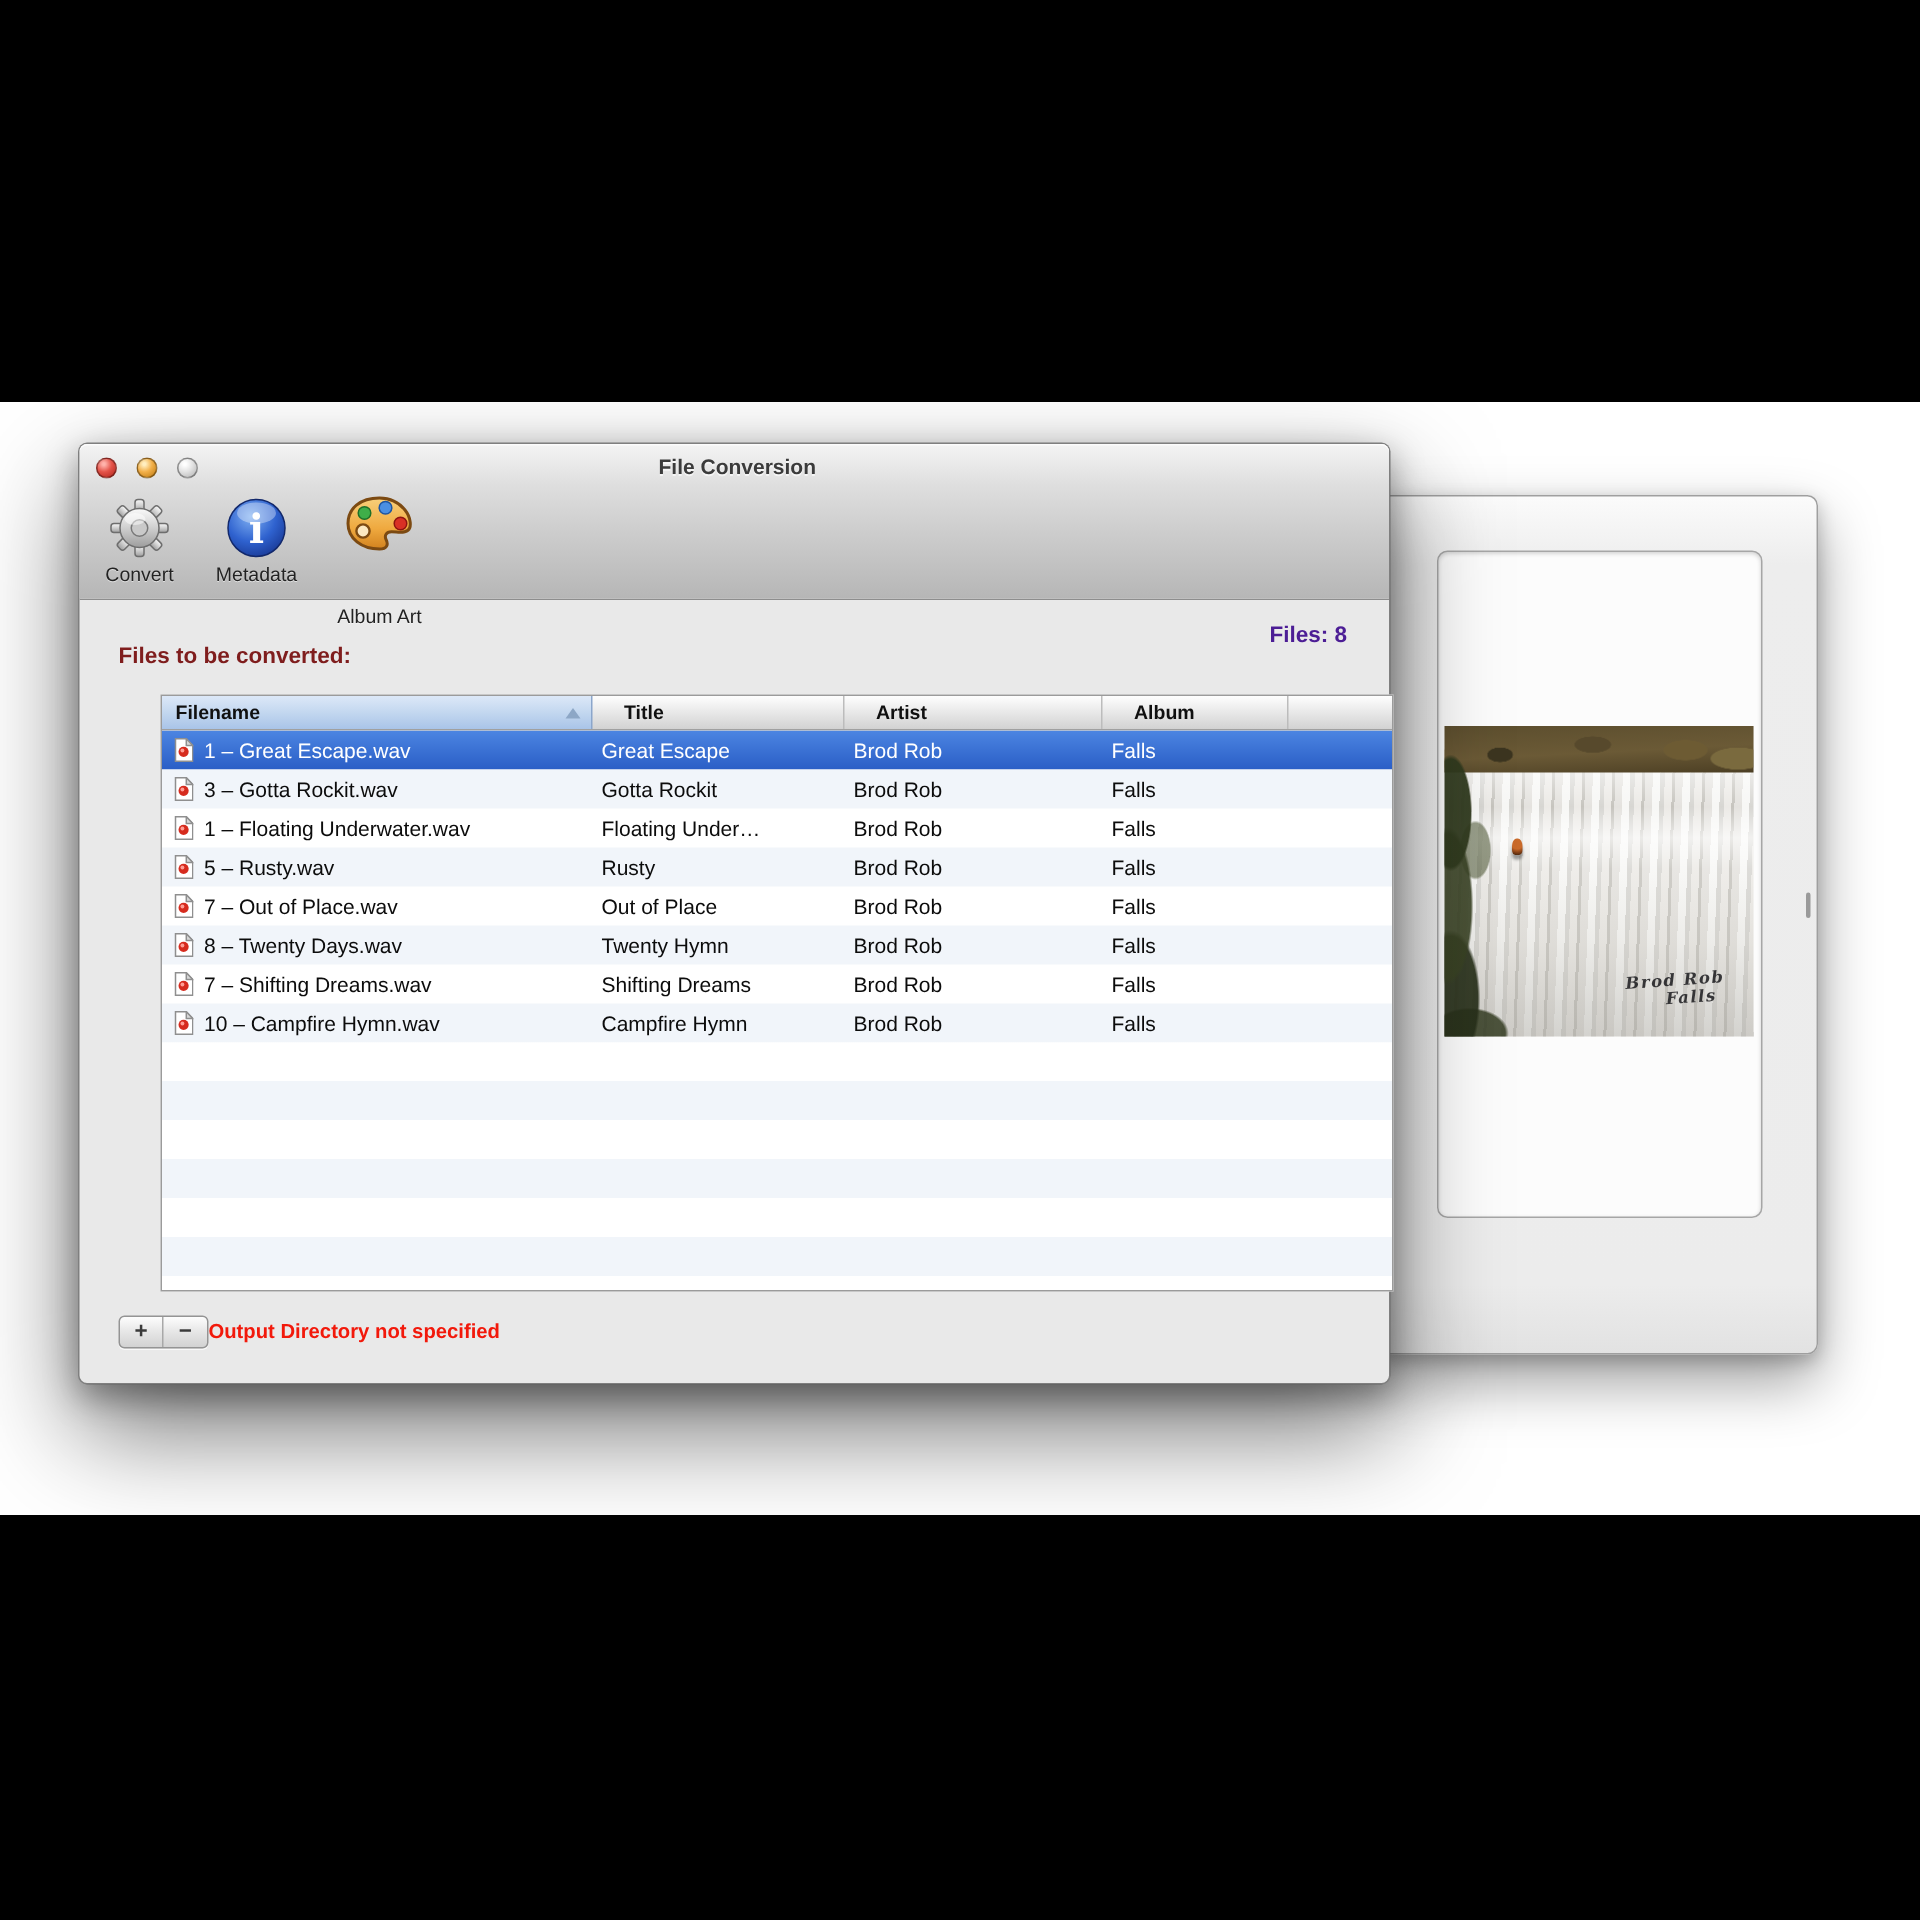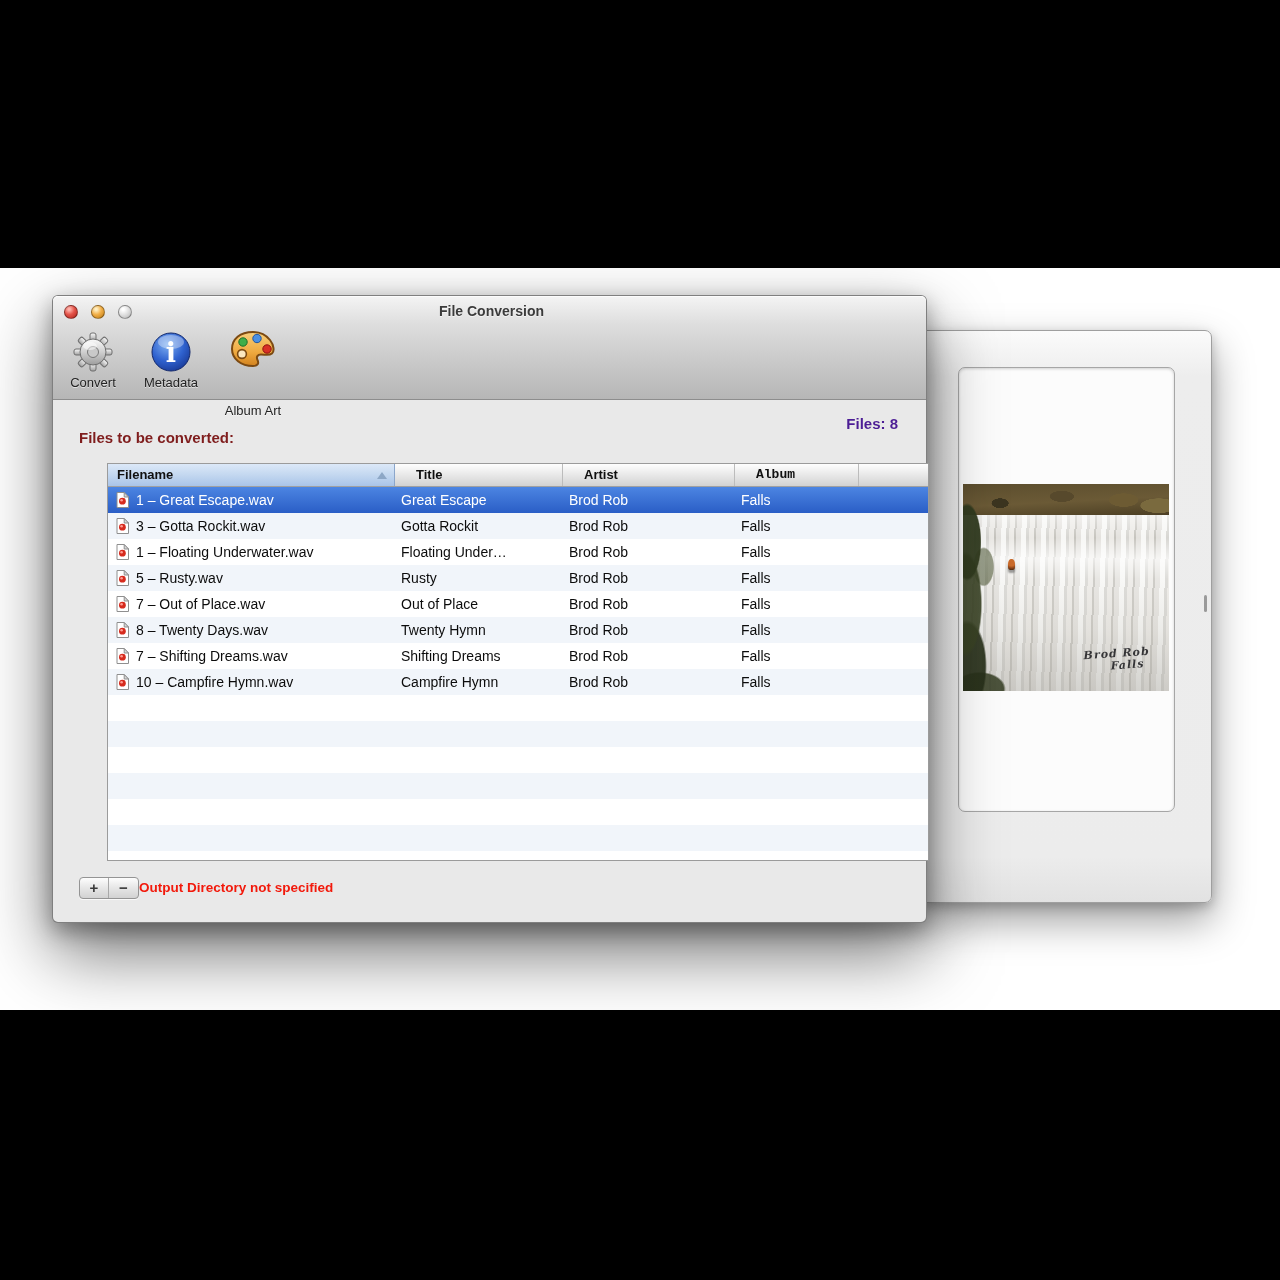--- a/index.html
+++ b/index.html
@@ -150,21 +150,21 @@
     position:relative; line-height:22px; padding-left:21px;
     border-right:1px solid #bcbcbc;
     white-space:nowrap; overflow:hidden;
   }
   .th-filename { width:287px; padding-left:9px;
     background:linear-gradient(180deg,#dce8f8,#c4d8f0 48%,#a9c4e8);
     border-right:1px solid #8ba6cb;
   }
   .th-title  { width:168px; }
   .th-artist { width:172px; }
-  .th-album  { width:124px;font-family:Liberation Mono, monospace; }
+  .th-album  { width:124px; }
   .th-extra  { flex:1; border-right:none; }
   .sort-arrow {
     position:absolute; right:7px; top:8px;
     width:0; height:0;
     border-left:5px solid transparent; border-right:5px solid transparent;
     border-bottom:7px solid #8da7c6;
   }
 
   .tbody { flex:1; display:flex; flex-direction:column; font-size:14px; color:#0c0c0c; overflow:hidden; }
   .row { display:flex; height:26px; flex:none; line-height:26px; }

